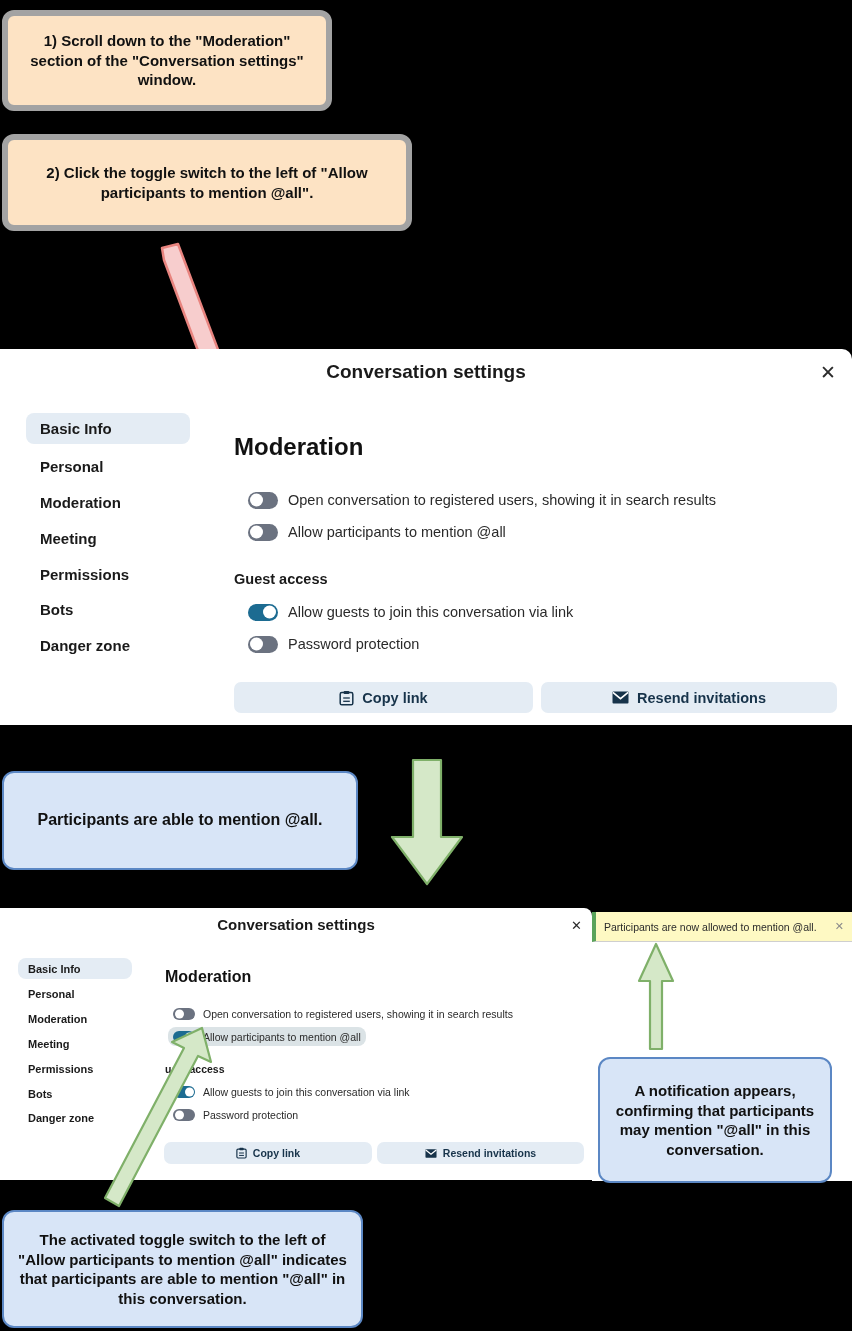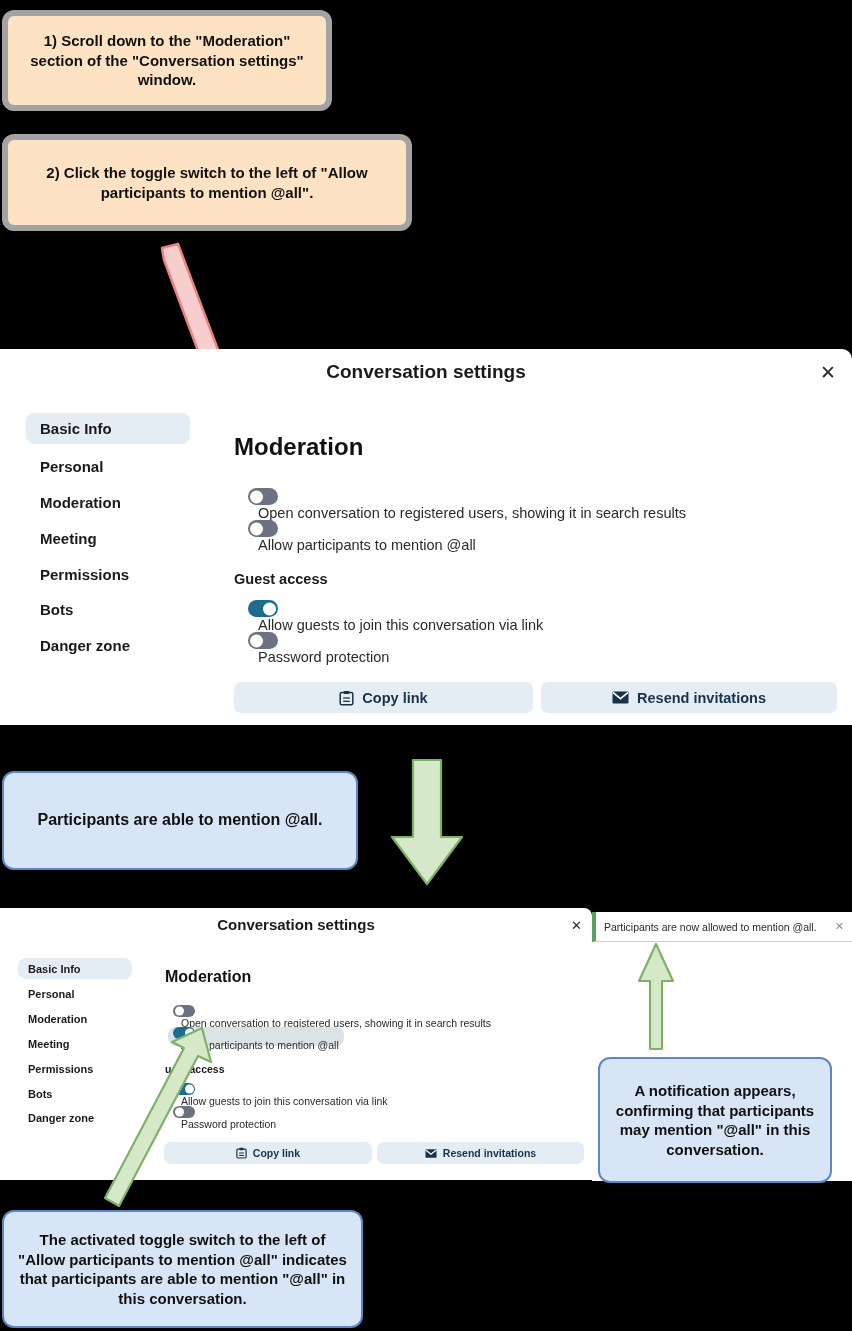--- a/index.html
+++ b/index.html
@@ -50,25 +50,24 @@
     cursor: pointer;
     white-space: nowrap;
   }
   .side-item.active { background: #e4ecf4; border-radius: 8px; }
 
   .sec-head { position: absolute; font-weight: bold; color: #111; }
   .sub-head { position: absolute; font-weight: bold; color: #1a1a1a; }
 
   .tog-row {
     position: absolute;
-    display: flex; 
+    display: flex; align-items: center;
     border-radius: 8px;
     cursor: pointer;
     white-space: nowrap;
-    flex-direction: column;
   }
   .tog-row.hl { background: #dbe3e6; }
   .switch {
     position: relative; flex: none;
     background: #6b7280; border-radius: 999px;
   }
   .switch.on { background: #1c6b91; }
   .switch .knob {
     position: absolute; top: 50%; transform: translateY(-50%);
     background: #ffffff; border-radius: 50%;
@@ -81,21 +80,21 @@
     border-radius: 7px;
     display: flex; align-items: center; justify-content: center;
     gap: 8px;
     font-weight: bold; color: #17334a;
     cursor: pointer;
   }
   .act-btn svg { display: block; }
 
   
   .notif {
-    position: absolute; background: #ffffff;
+    position: absolute; background: #fef9c3;
     border-left: 4px solid #5aa35a;
     border-bottom: 1px solid #cfcfcf;
     display: flex; align-items: center;
     padding: 0 8px;
   }
   .notif-text { flex: 1; color: #2b2b2b; white-space: nowrap; }
   .notif-close { color: #8a8a8a; cursor: pointer; line-height: 1; }
   .notif-body { position: absolute; background: #ffffff; }
 
   

